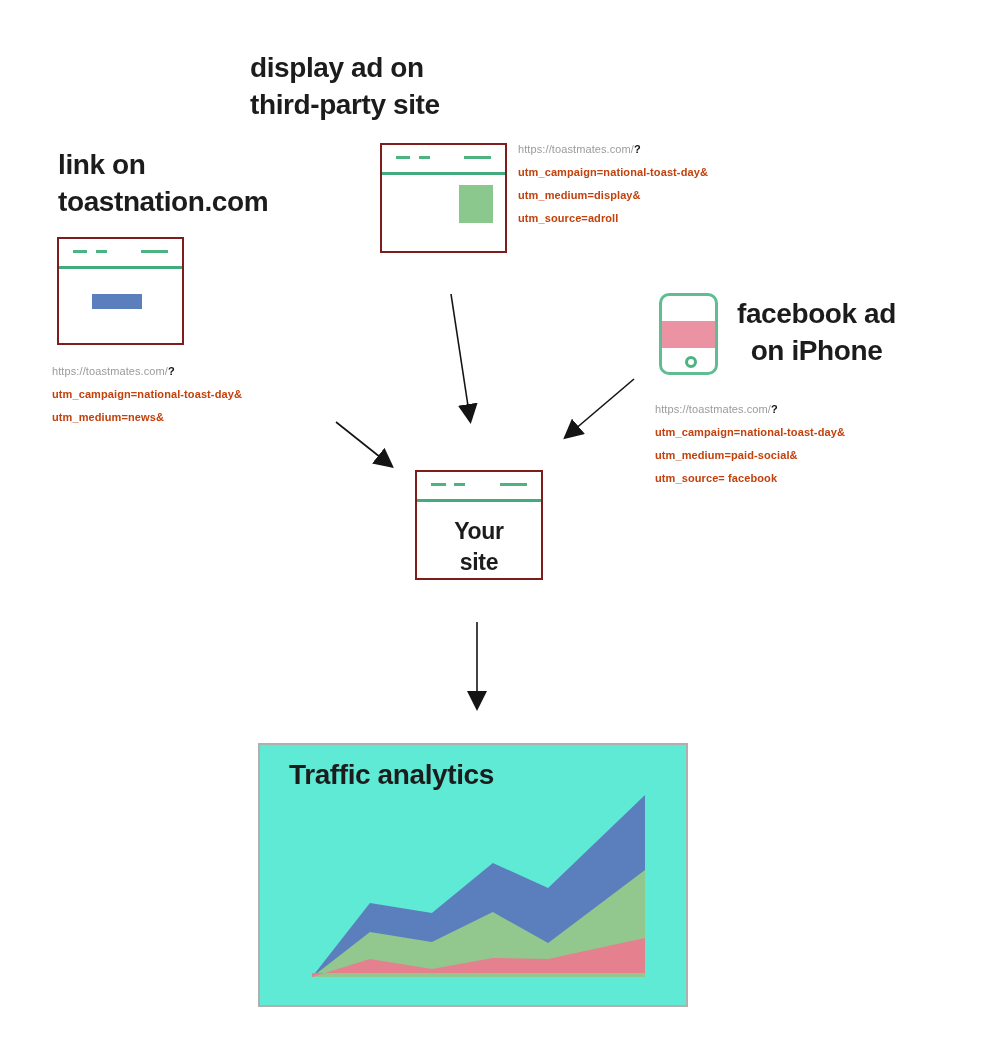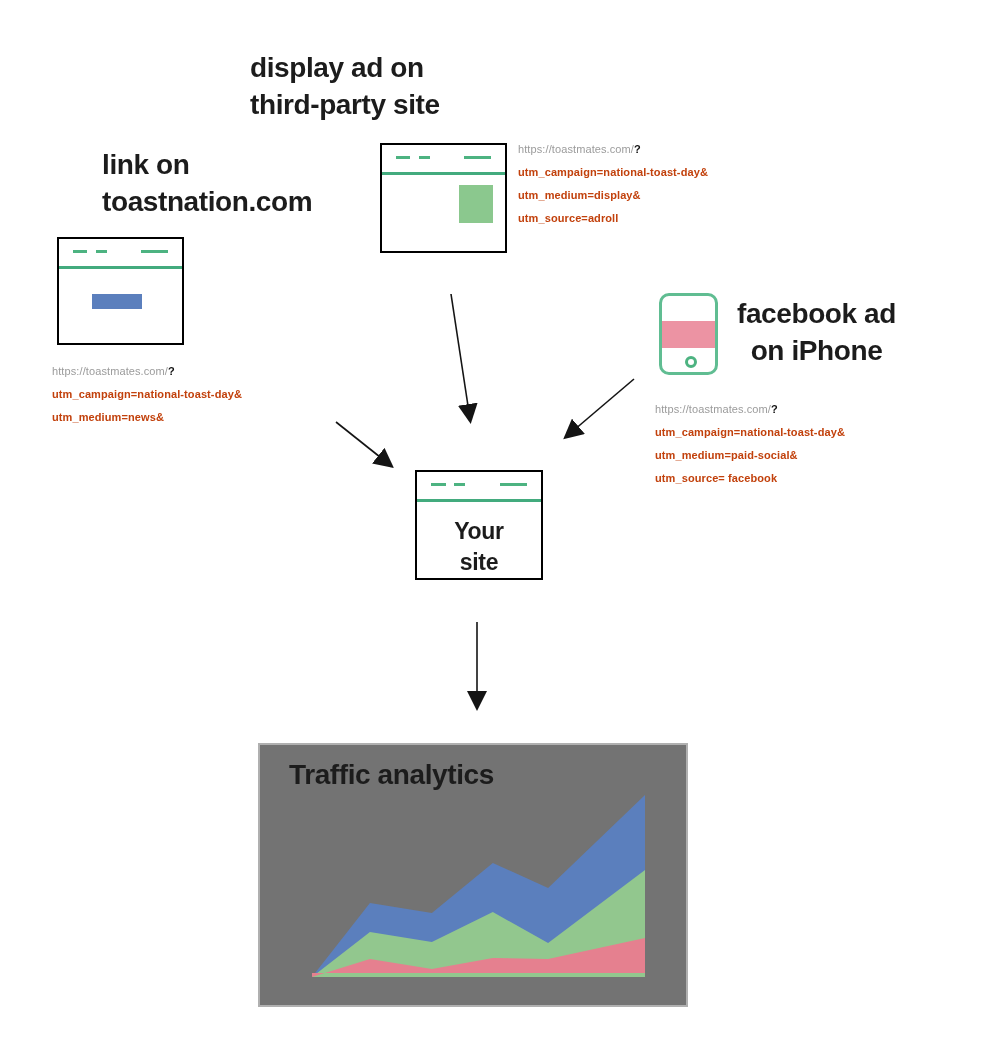--- a/index.html
+++ b/index.html
@@ -7,21 +7,21 @@
     position:relative;width:1000px;height:1054px;background:#ffffff;
     font-family:"Liberation Sans","DejaVu Sans",sans-serif;overflow:hidden;
   }
   
   .heading{
     position:absolute;color:#1c1c1c;font-weight:700;font-size:28px;line-height:37px;
     letter-spacing:-0.4px;white-space:nowrap;
   }
   .heading.center{text-align:left;white-space:normal;}
   
-  .browser{position:absolute;border:2px solid #000000;background:#fff;box-sizing:border-box;}
+  .browser{position:absolute;border:2px solid #7f1d1d;background:#fff;box-sizing:border-box;}
   .bbar{position:relative;height:27px;border-bottom:3px solid #43ab7e;}
   .dash{position:absolute;top:11px;height:3px;background:#4db381;}
   .dash.d1{left:11%;width:12%;}
   .dash.d2{left:30%;width:9%;}
   .dash.d3{right:11%;width:22%;}
   .bbody{position:relative;width:100%;height:calc(100% - 30px);}
   .ad-rect{position:absolute;background:#8bc88e;}
   .link-rect{position:absolute;background:#5b7fbd;}
   .site-label{
     position:absolute;left:0;right:0;top:14px;text-align:center;color:#1c1c1c;
@@ -34,39 +34,39 @@
   
   .urlblock{position:absolute;font-size:11px;line-height:23px;letter-spacing:0.1px;white-space:nowrap;}
   .url-head{color:#9b9b9b;font-weight:400;}
   .url-q{color:#111;font-weight:700;}
   .utm{color:#c2410c;font-weight:700;display:block;}
   
   .arrows{position:absolute;left:0;top:0;width:1000px;height:1054px;pointer-events:none;}
   
   .analytics-box{
     position:absolute;left:258px;top:743px;width:430px;height:264px;
-    border:2px solid #b0b0b0;background:#737373;box-sizing:border-box;
+    border:2px solid #b0b0b0;background:#5eead4;box-sizing:border-box;
   }
   .analytics-title{
     position:absolute;left:29px;top:14px;color:#1c1c1c;font-size:28px;
     font-weight:600;letter-spacing:-0.4px;white-space:nowrap;
   }
   .chart-svg{position:absolute;left:52px;top:49px;width:334px;height:186px;}
 </style>
 </head>
 <body>
 
 <div class="canvas">
 
   <div class="heading center" style="left:250px;top:49px;width:320px;">
     <span>display ad on</span><br>
     <span>third-party site</span>
   </div>
 
-  <div class="heading" style="left:58px;top:146px;margin-left:44px;">
+  <div class="heading" style="left:58px;top:146px;">
     <span>link on</span><br>
     <span>toastnation.com</span>
   </div>
 
   <div class="heading" style="left:737px;top:295px;text-align:center;">
     <span>facebook ad</span><br>
     <span>on iPhone</span>
   </div>
 
   <div class="browser" style="left:380px;top:143px;width:127px;height:110px;">

